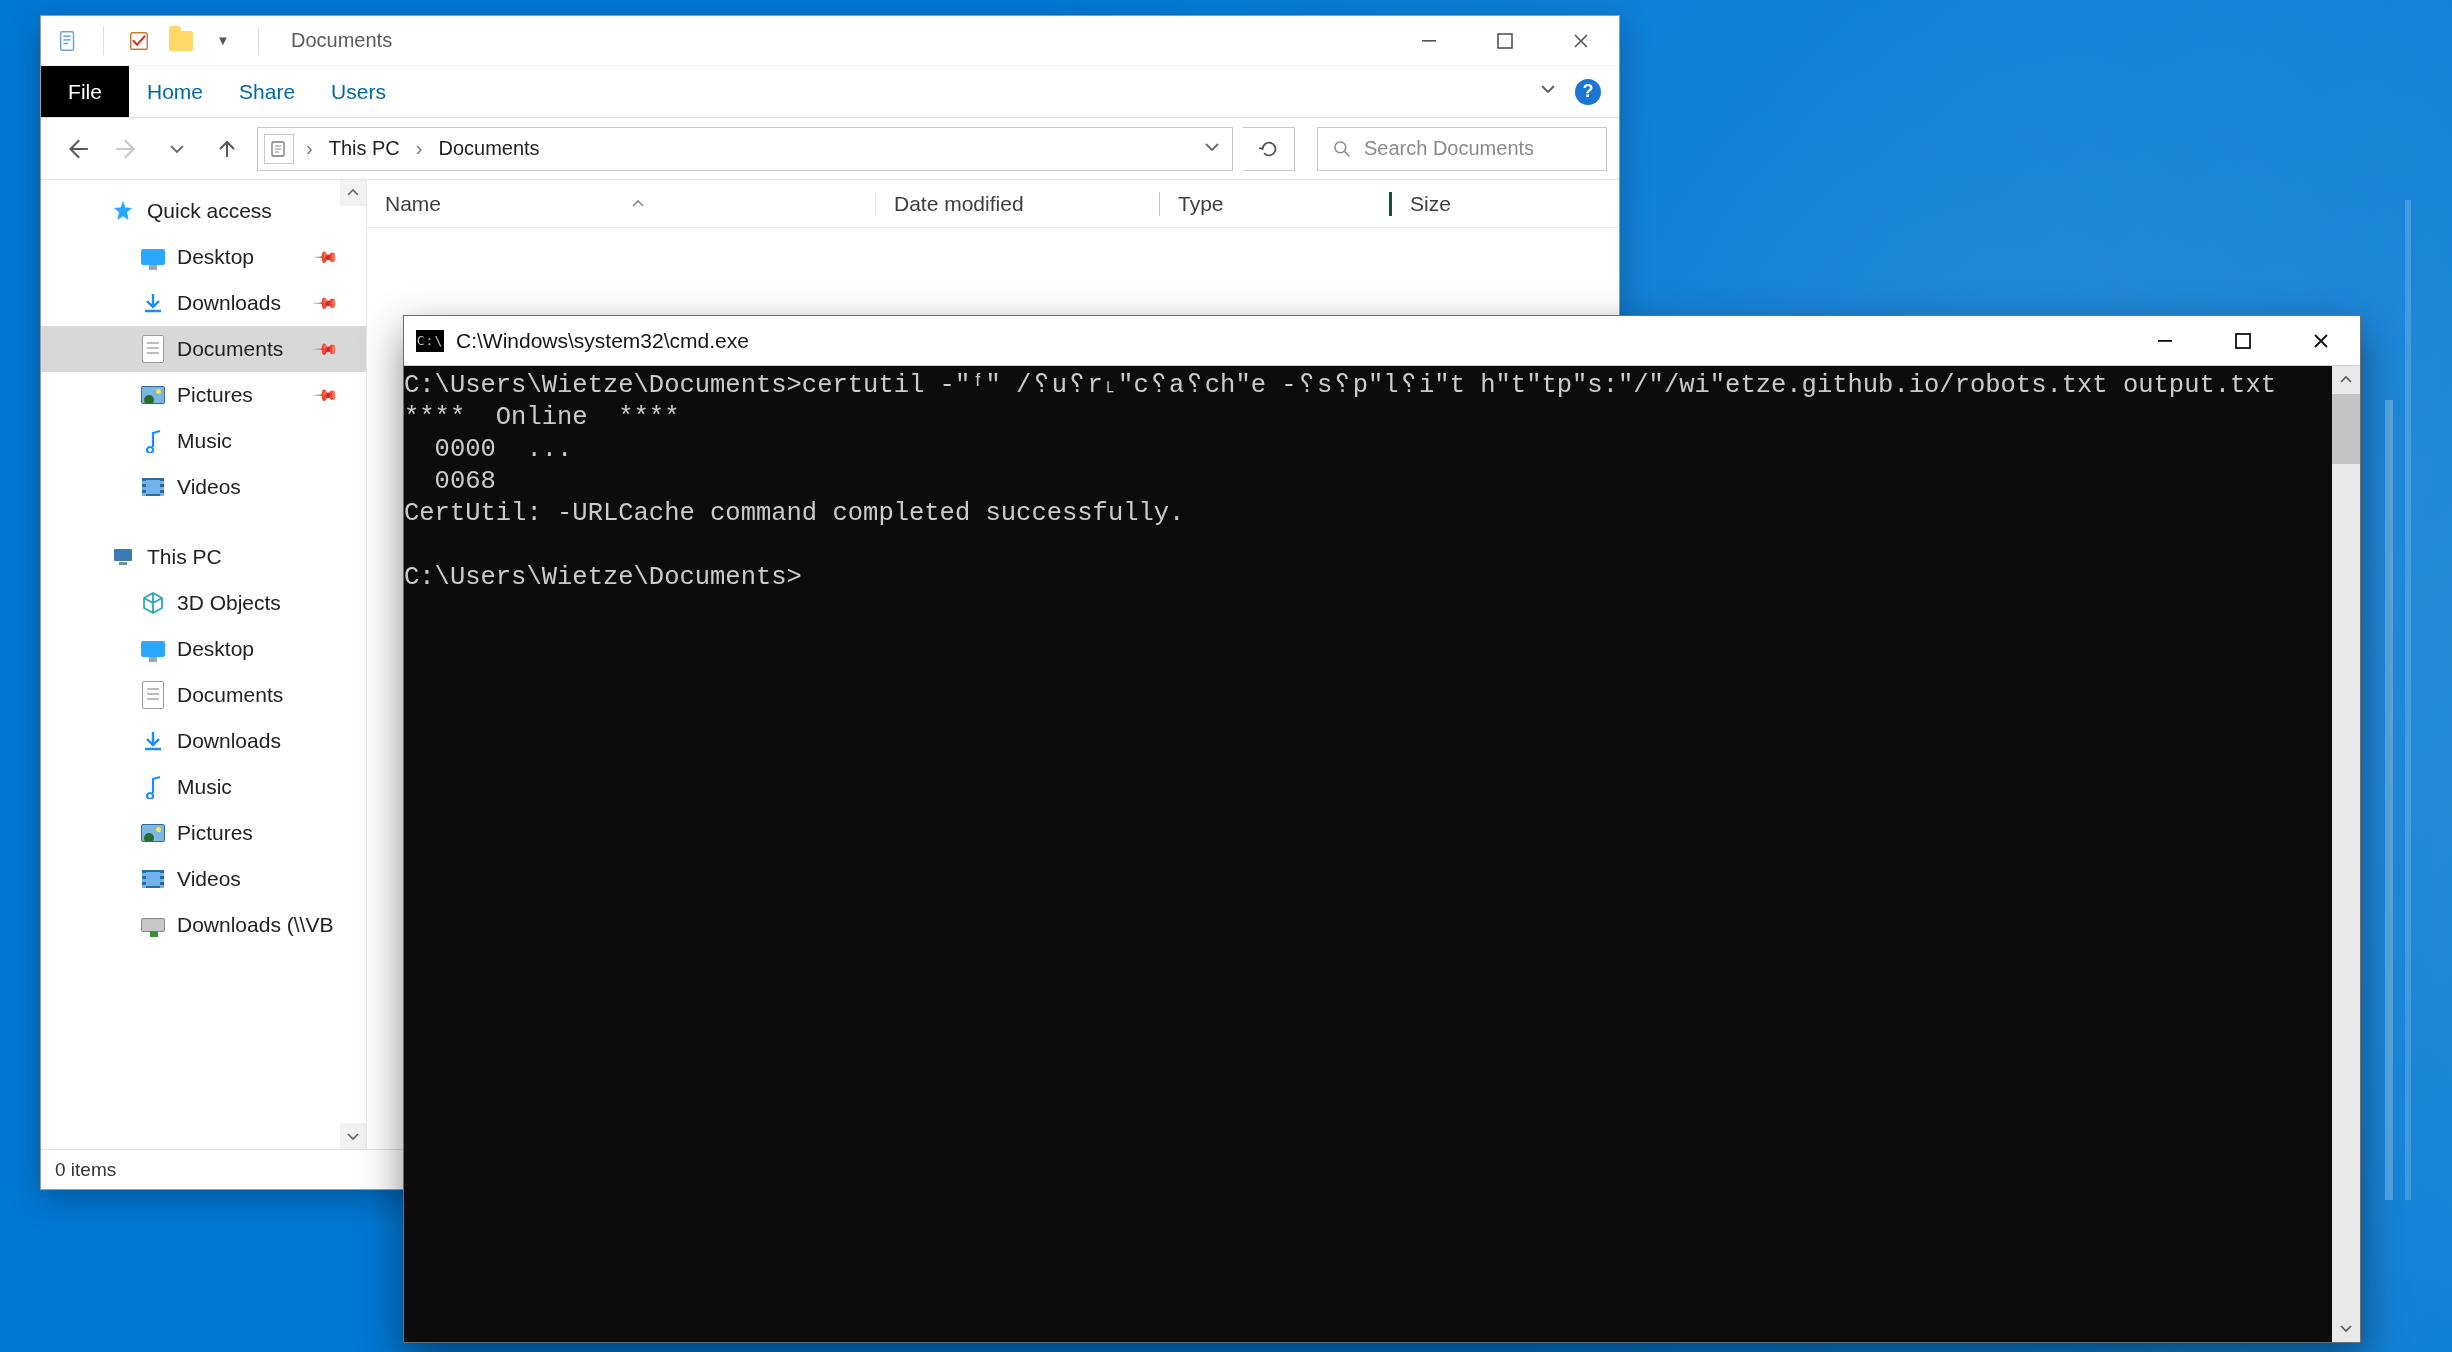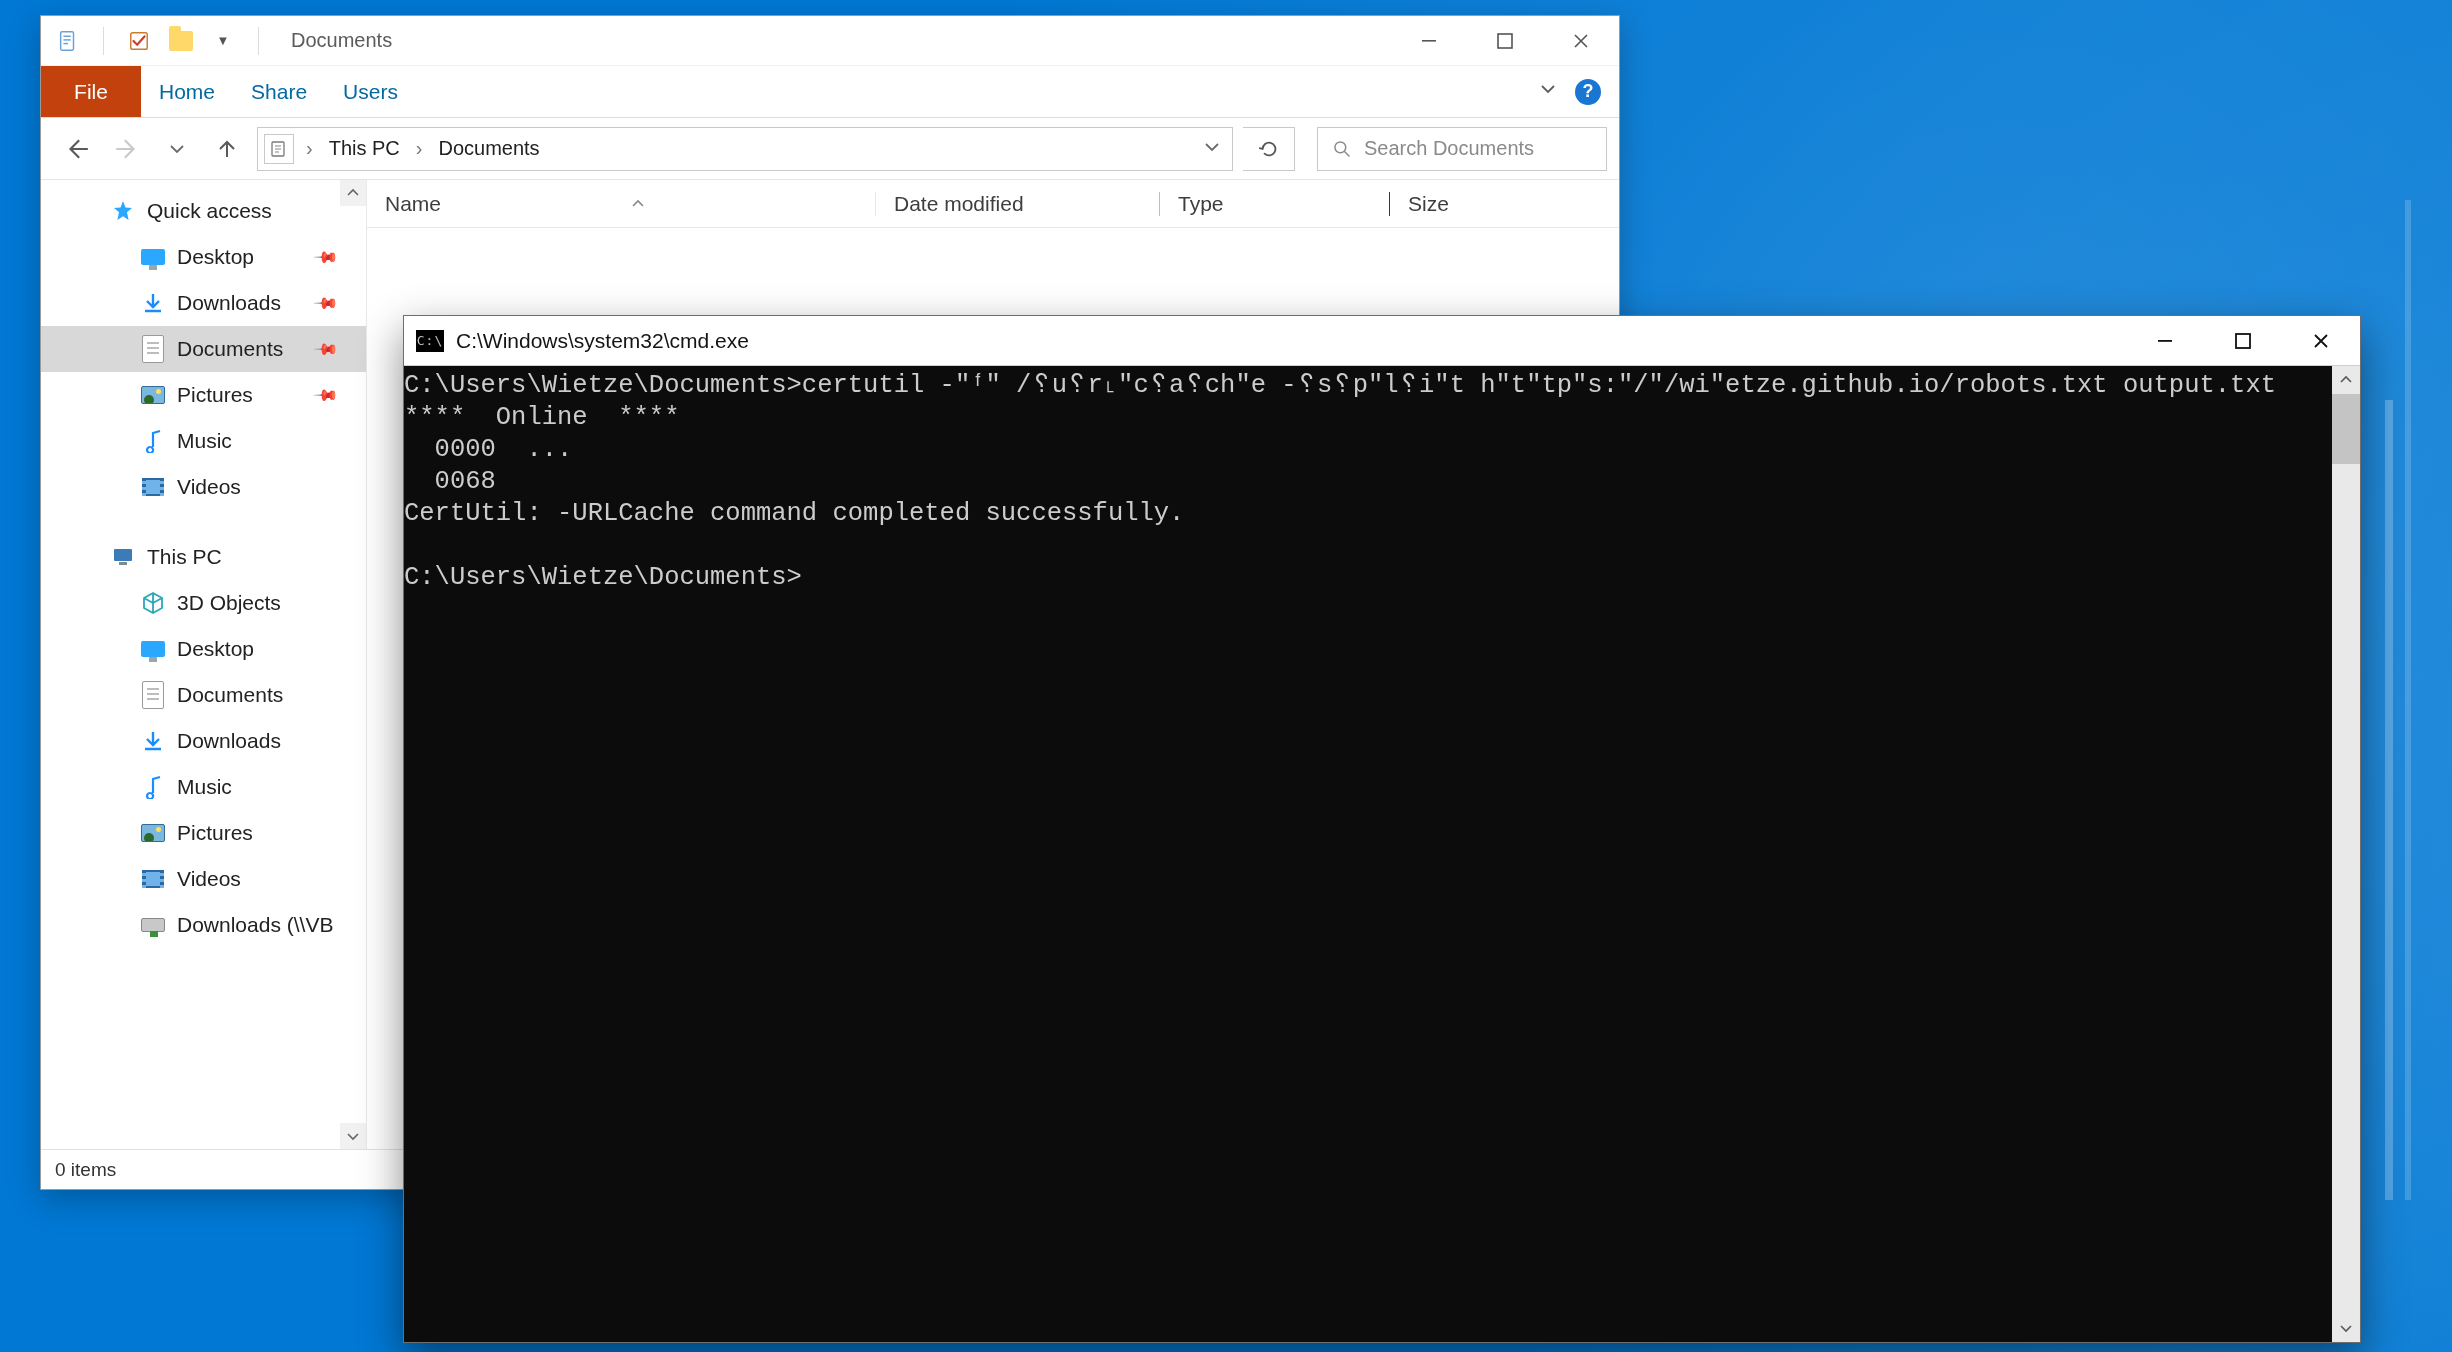--- a/index.html
+++ b/index.html
@@ -51,21 +51,21 @@
   .win-btn svg { width:18px; height:18px; }
 
   .ribbon-tabs {
     height: 52px;
     display:flex; align-items:stretch;
     font-size: 21px;
     border-bottom: 1px solid #dcdcdc;
     background:#ffffff;
   }
   .ribbon-tabs .file-tab {
-    width: 100px; background:#c2410c; color:#fff;
+    width: 88px; background:#000000; color:#fff;
     display:flex; align-items:center; justify-content:center;
   }
   .ribbon-tabs .tab {
     padding: 0 18px; display:flex; align-items:center; color:#0369a1;
   }
   .ribbon-right { margin-left:auto; display:flex; align-items:center; gap:18px; padding-right:18px; }
   .ribbon-caret { color:#5d5d5d; font-size:18px;}
   .help-badge {
     width:26px; height:26px; border-radius:50%; background:#1976d2; color:#fff;
     display:flex; align-items:center; justify-content:center; font-size:18px; font-weight:bold;
@@ -127,21 +127,21 @@
 
   .listpane { flex:1; position:relative; font-size:21px; }
   .col-headers {
     height:48px; display:flex; align-items:center; border-bottom:1px solid #e7e7e7;
     color:#3e3e3e; font-size:21px; position:relative;
   }
   .col { padding-left:18px; position:relative; }
   .col.name { width:508px; display:flex; align-items:center;}
   .col.date { width:284px; border-left:1px solid #e7e7e7;}
   .col.type { width:230px; border-left:1px solid #fca5a5;}
-  .col.size { width:140px; border-left:1px solid #14532d; text-align:left;}
+  .col.size { width:140px; border-left:3px solid #14532d; text-align:left;}
   .sort-caret { margin-left:190px; color:#888; }
   .row {
     height:46px; display:flex; align-items:center; color:#222;
   }
   .row .cname { width:508px; display:flex; align-items:center; gap:14px; padding-left:20px;}
   .row .cdate { width:284px; padding-left:18px; color:#333;}
   .row .ctype { width:230px; padding-left:18px;}
   .row .csize { width:140px; text-align:right; padding-right:24px;}
 
   .statusbar {

